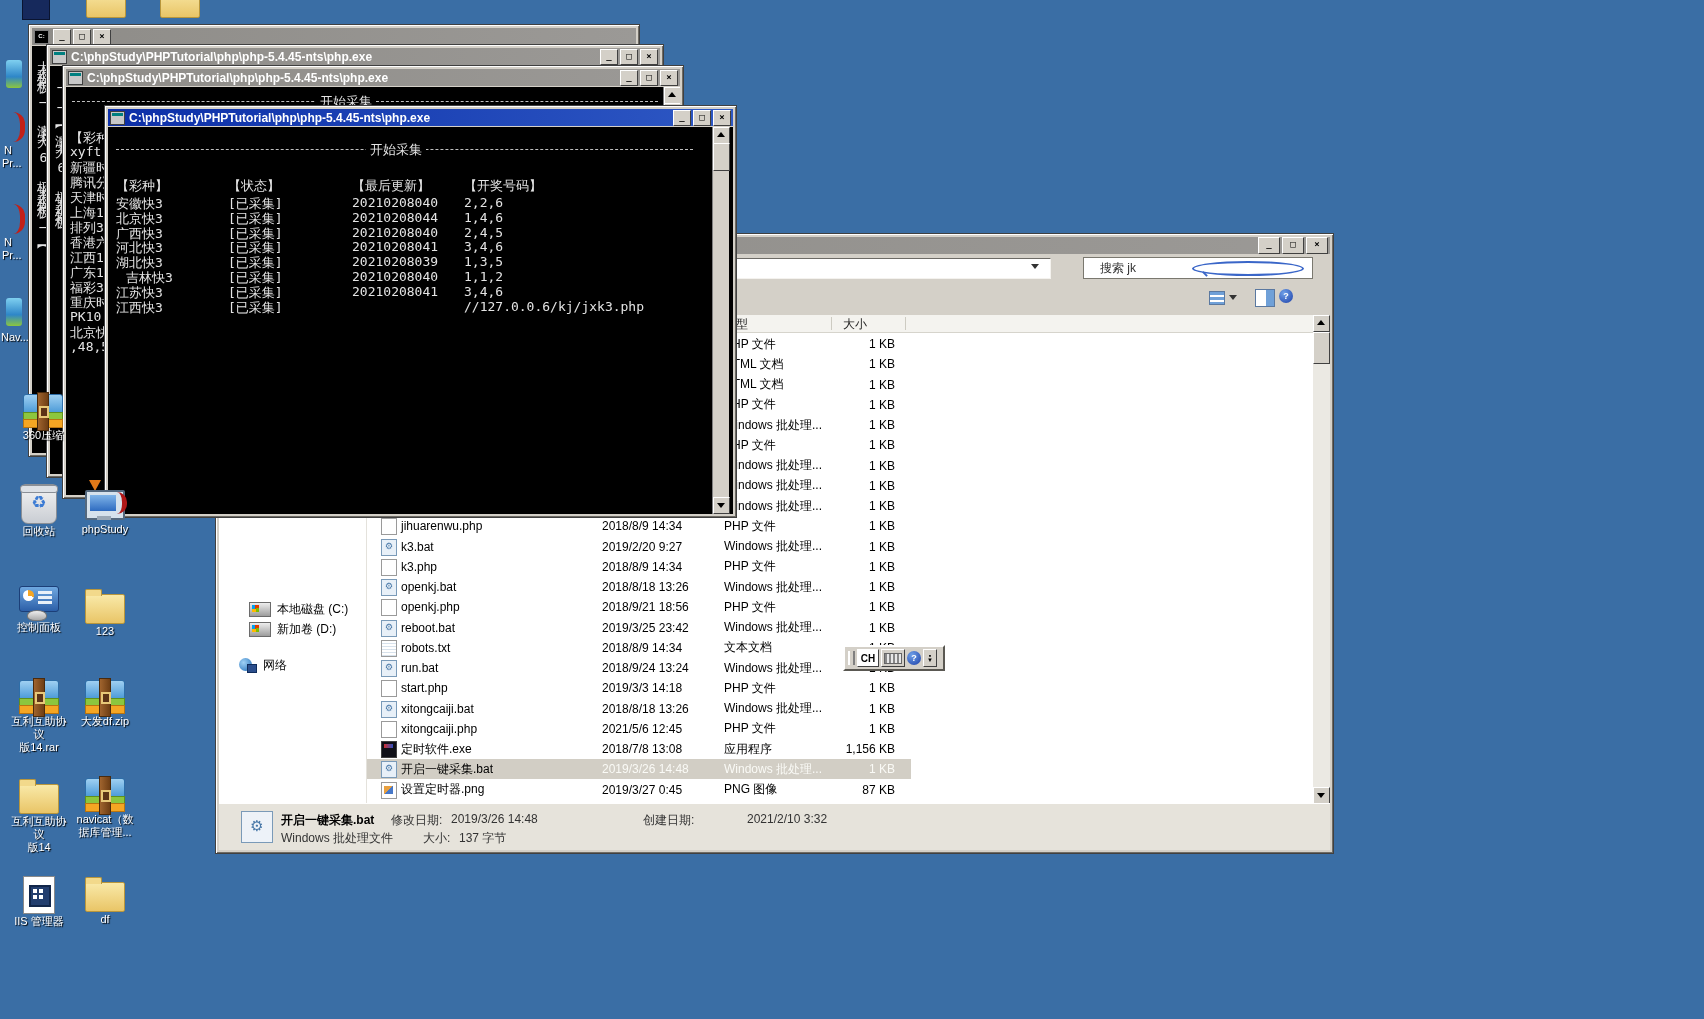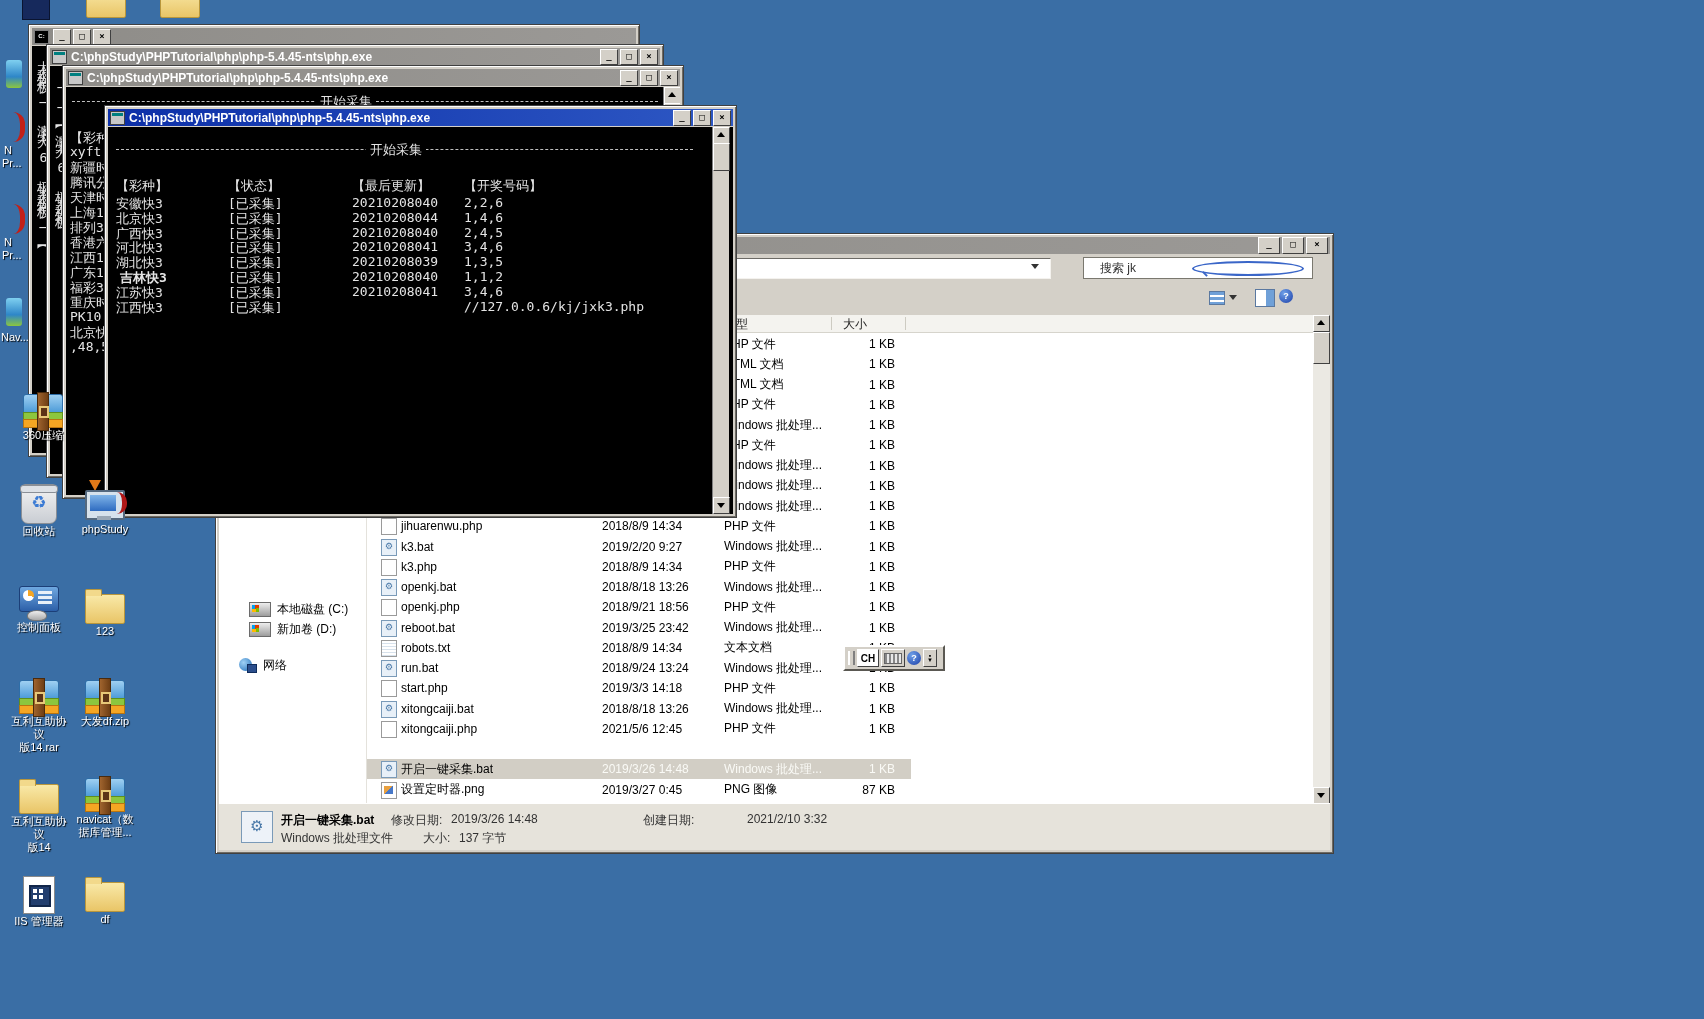--- a/index.html
+++ b/index.html
@@ -404,20 +404,27 @@
           <span class="tp">Windows 批处理...</span>
           <span class="sz">1 KB</span>
         </div>
         <div class="frow" style="top: 384.94px;">
           <span class="fic fic-php"></span>
           <span class="nm">xitongcaiji.php</span>
           <span class="dt">2021/5/6 12:45</span>
           <span class="tp">PHP 文件</span>
           <span class="sz">1 KB</span>
         </div>
+        <div class="frow" style="top: 405.2px;">
+          <span class="fic fic-exe"></span>
+          <span class="nm">定时软件.exe</span>
+          <span class="dt">2018/7/8 13:08</span>
+          <span class="tp">应用程序</span>
+          <span class="sz">1,156 KB</span>
+        </div>
         <div class="frow sel" style="top: 425.46px;">
           <span class="fic fic-bat">⚙</span>
           <span class="nm">开启一键采集.bat</span>
           <span class="dt">2019/3/26 14:48</span>
           <span class="tp">Windows 批处理...</span>
           <span class="sz">1 KB</span>
         </div>
         <div class="frow" style="top: 445.72px;">
           <span class="fic fic-png"></span>
           <span class="nm">设置定时器.png</span>
@@ -565,21 +572,21 @@
         <span class="conline" style="left: 236px; top: 57.6px;">20210208040</span>
         <span class="conline" style="left: 348px; top: 57.6px;">2,4,5</span>
         <span class="conline" style="left: 0px; top: 72.4px;">河北快3</span>
         <span class="conline" style="left: 112px; top: 72.4px;">[已采集]</span>
         <span class="conline" style="left: 236px; top: 72.4px;">20210208041</span>
         <span class="conline" style="left: 348px; top: 72.4px;">3,4,6</span>
         <span class="conline" style="left: 0px; top: 87.2px;">湖北快3</span>
         <span class="conline" style="left: 112px; top: 87.2px;">[已采集]</span>
         <span class="conline" style="left: 236px; top: 87.2px;">20210208039</span>
         <span class="conline" style="left: 348px; top: 87.2px;">1,3,5</span>
-        <span class="conline" style="left: 4px; top: 102px; font-weight: bold;">吉林快3</span>
+        <span class="conline" style="left: 10px; top: 102px;">吉林快3</span>
         <span class="conline" style="left: 112px; top: 102px;">[已采集]</span>
         <span class="conline" style="left: 236px; top: 102px;">20210208040</span>
         <span class="conline" style="left: 348px; top: 102px;">1,1,2</span>
         <span class="conline" style="left: 0px; top: 116.8px;">江苏快3</span>
         <span class="conline" style="left: 112px; top: 116.8px;">[已采集]</span>
         <span class="conline" style="left: 236px; top: 116.8px;">20210208041</span>
         <span class="conline" style="left: 348px; top: 116.8px;">3,4,6</span>
         <span class="conline" style="left: 0px; top: 131.6px;">江西快3</span>
         <span class="conline" style="left: 112px; top: 131.6px;">[已采集]</span>
         <span class="conline" style="left: 348px; top: 131.6px;">//127.0.0.6/kj/jxk3.php</span>

